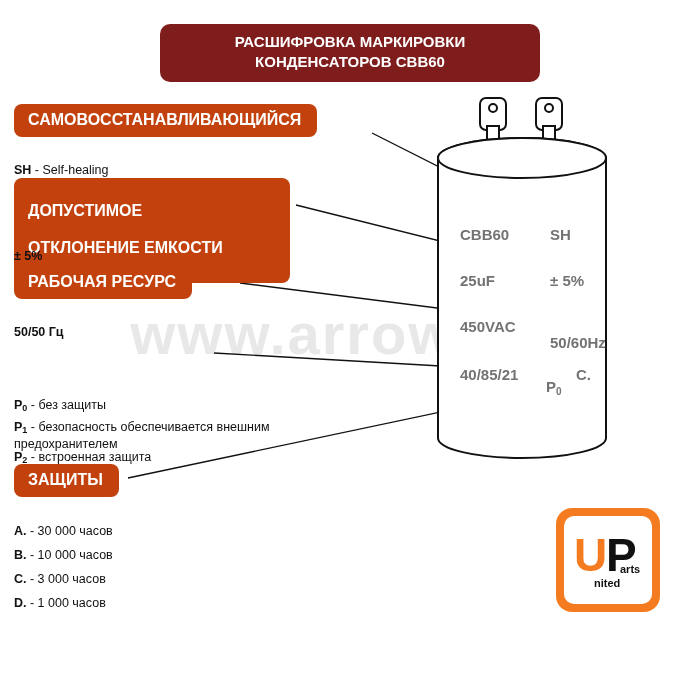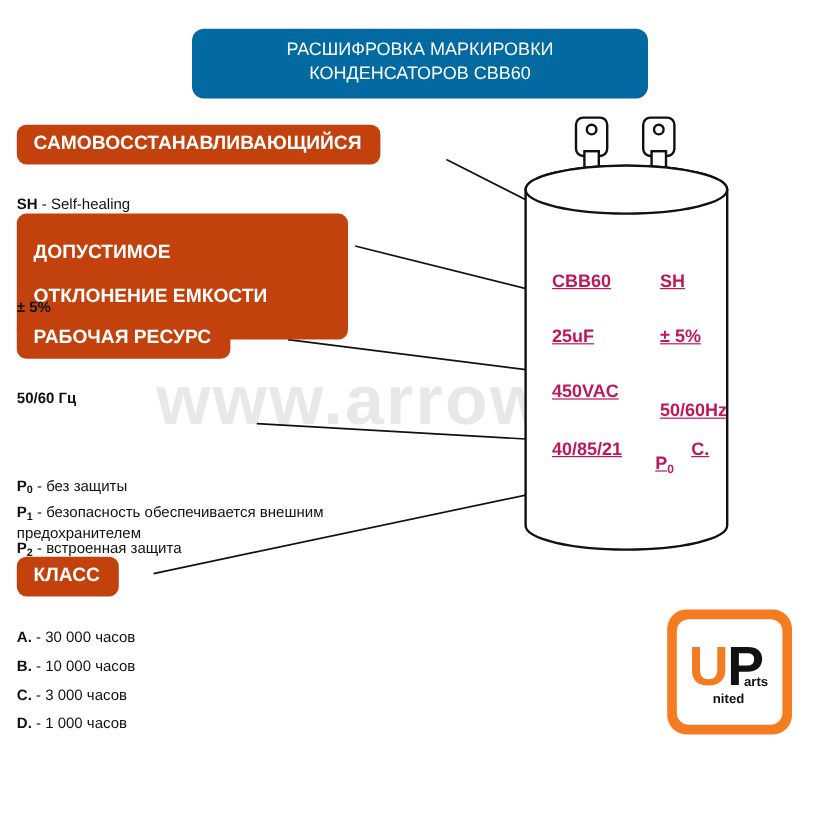--- a/index.html
+++ b/index.html
@@ -33,24 +33,24 @@
     z-index: 1;
   }
 
   
   .title-badge {
     position: absolute;
     left: 160px;
     top: 24px;
     width: 380px;
     padding: 8px 10px 9px;
-    background: #0369a1;
+    background: #7f1d1d;
     border-radius: 10px;
     color: #ffffff;
-    font-weight: normal;
+    font-weight: bold;
     font-size: 15px;
     line-height: 1.35;
     text-align: center;
     z-index: 4;
   }
 
   
   .tag {
     position: absolute;
     background: #c2410c;
@@ -87,24 +87,23 @@
     z-index: 3;
   }
   .cap svg { display: block; }
 
   
   .captext {
     position: absolute;
     z-index: 5;
     font-size: 15px;
     font-weight: bold;
-    color: #be185d;
+    color: #737373;
     font-family: "Liberation Sans", sans-serif;
     white-space: nowrap;
-    text-decoration: underline;
   }
   .captext .sub { font-size: 10px; vertical-align: -3px; }
 
   
   .leaders {
     position: absolute;
     left: 0; top: 0;
     width: 700px; height: 700px;
     z-index: 2;
     pointer-events: none;
@@ -225,27 +224,27 @@
     <span><b>SH</b> - Self-healing</span>
   </div>
 
   <div class="tag two-line" style="left:14px; top:178px; width:276px;">
     <div>ДОПУСТИМОЕ</div>
     <div>ОТКЛОНЕНИЕ ЕМКОСТИ</div>
   </div>
   <div class="note" style="left:14px; top:236px; font-weight:bold;">± 5%</div>
 
   <div class="tag" style="left:14px; top:266px;">РАБОЧАЯ РЕСУРС</div>
-  <div class="note" style="left:14px; top:312px; font-weight:bold;">50/60 Гц</div>
+  <div class="note" style="left:14px; top:312px; font-weight:bold;">50/50 Гц</div>
 
   <div class="note" style="left:14px; top:385px;"><b>P<span class="sub">0</span></b> - без защиты</div>
   <div class="note" style="left:14px; top:407px; width:300px;"><b>P<span class="sub">1</span></b> - безопасность обеспечивается внешним предохранителем</div>
   <div class="note" style="left:14px; top:437px;"><b>P<span class="sub">2</span></b> - встроенная защита</div>
 
-  <div class="tag" style="left:14px; top:464px;">КЛАСС</div>
+  <div class="tag" style="left:14px; top:464px;">ЗАЩИТЫ</div>
   <div class="note" style="left:14px; top:511px;"><b>A.</b> - 30 000 часов</div>
   <div class="note" style="left:14px; top:535px;"><b>B.</b> - 10 000 часов</div>
   <div class="note" style="left:14px; top:559px;"><b>C.</b> - 3 000 часов</div>
   <div class="note" style="left:14px; top:583px;"><b>D.</b> - 1 000 часов</div>
 
   <div class="logo">
     <div class="logo-inner">
       <span class="logo-u">U</span>
       <span class="logo-p">P</span>
       <span class="logo-parts">arts</span>

